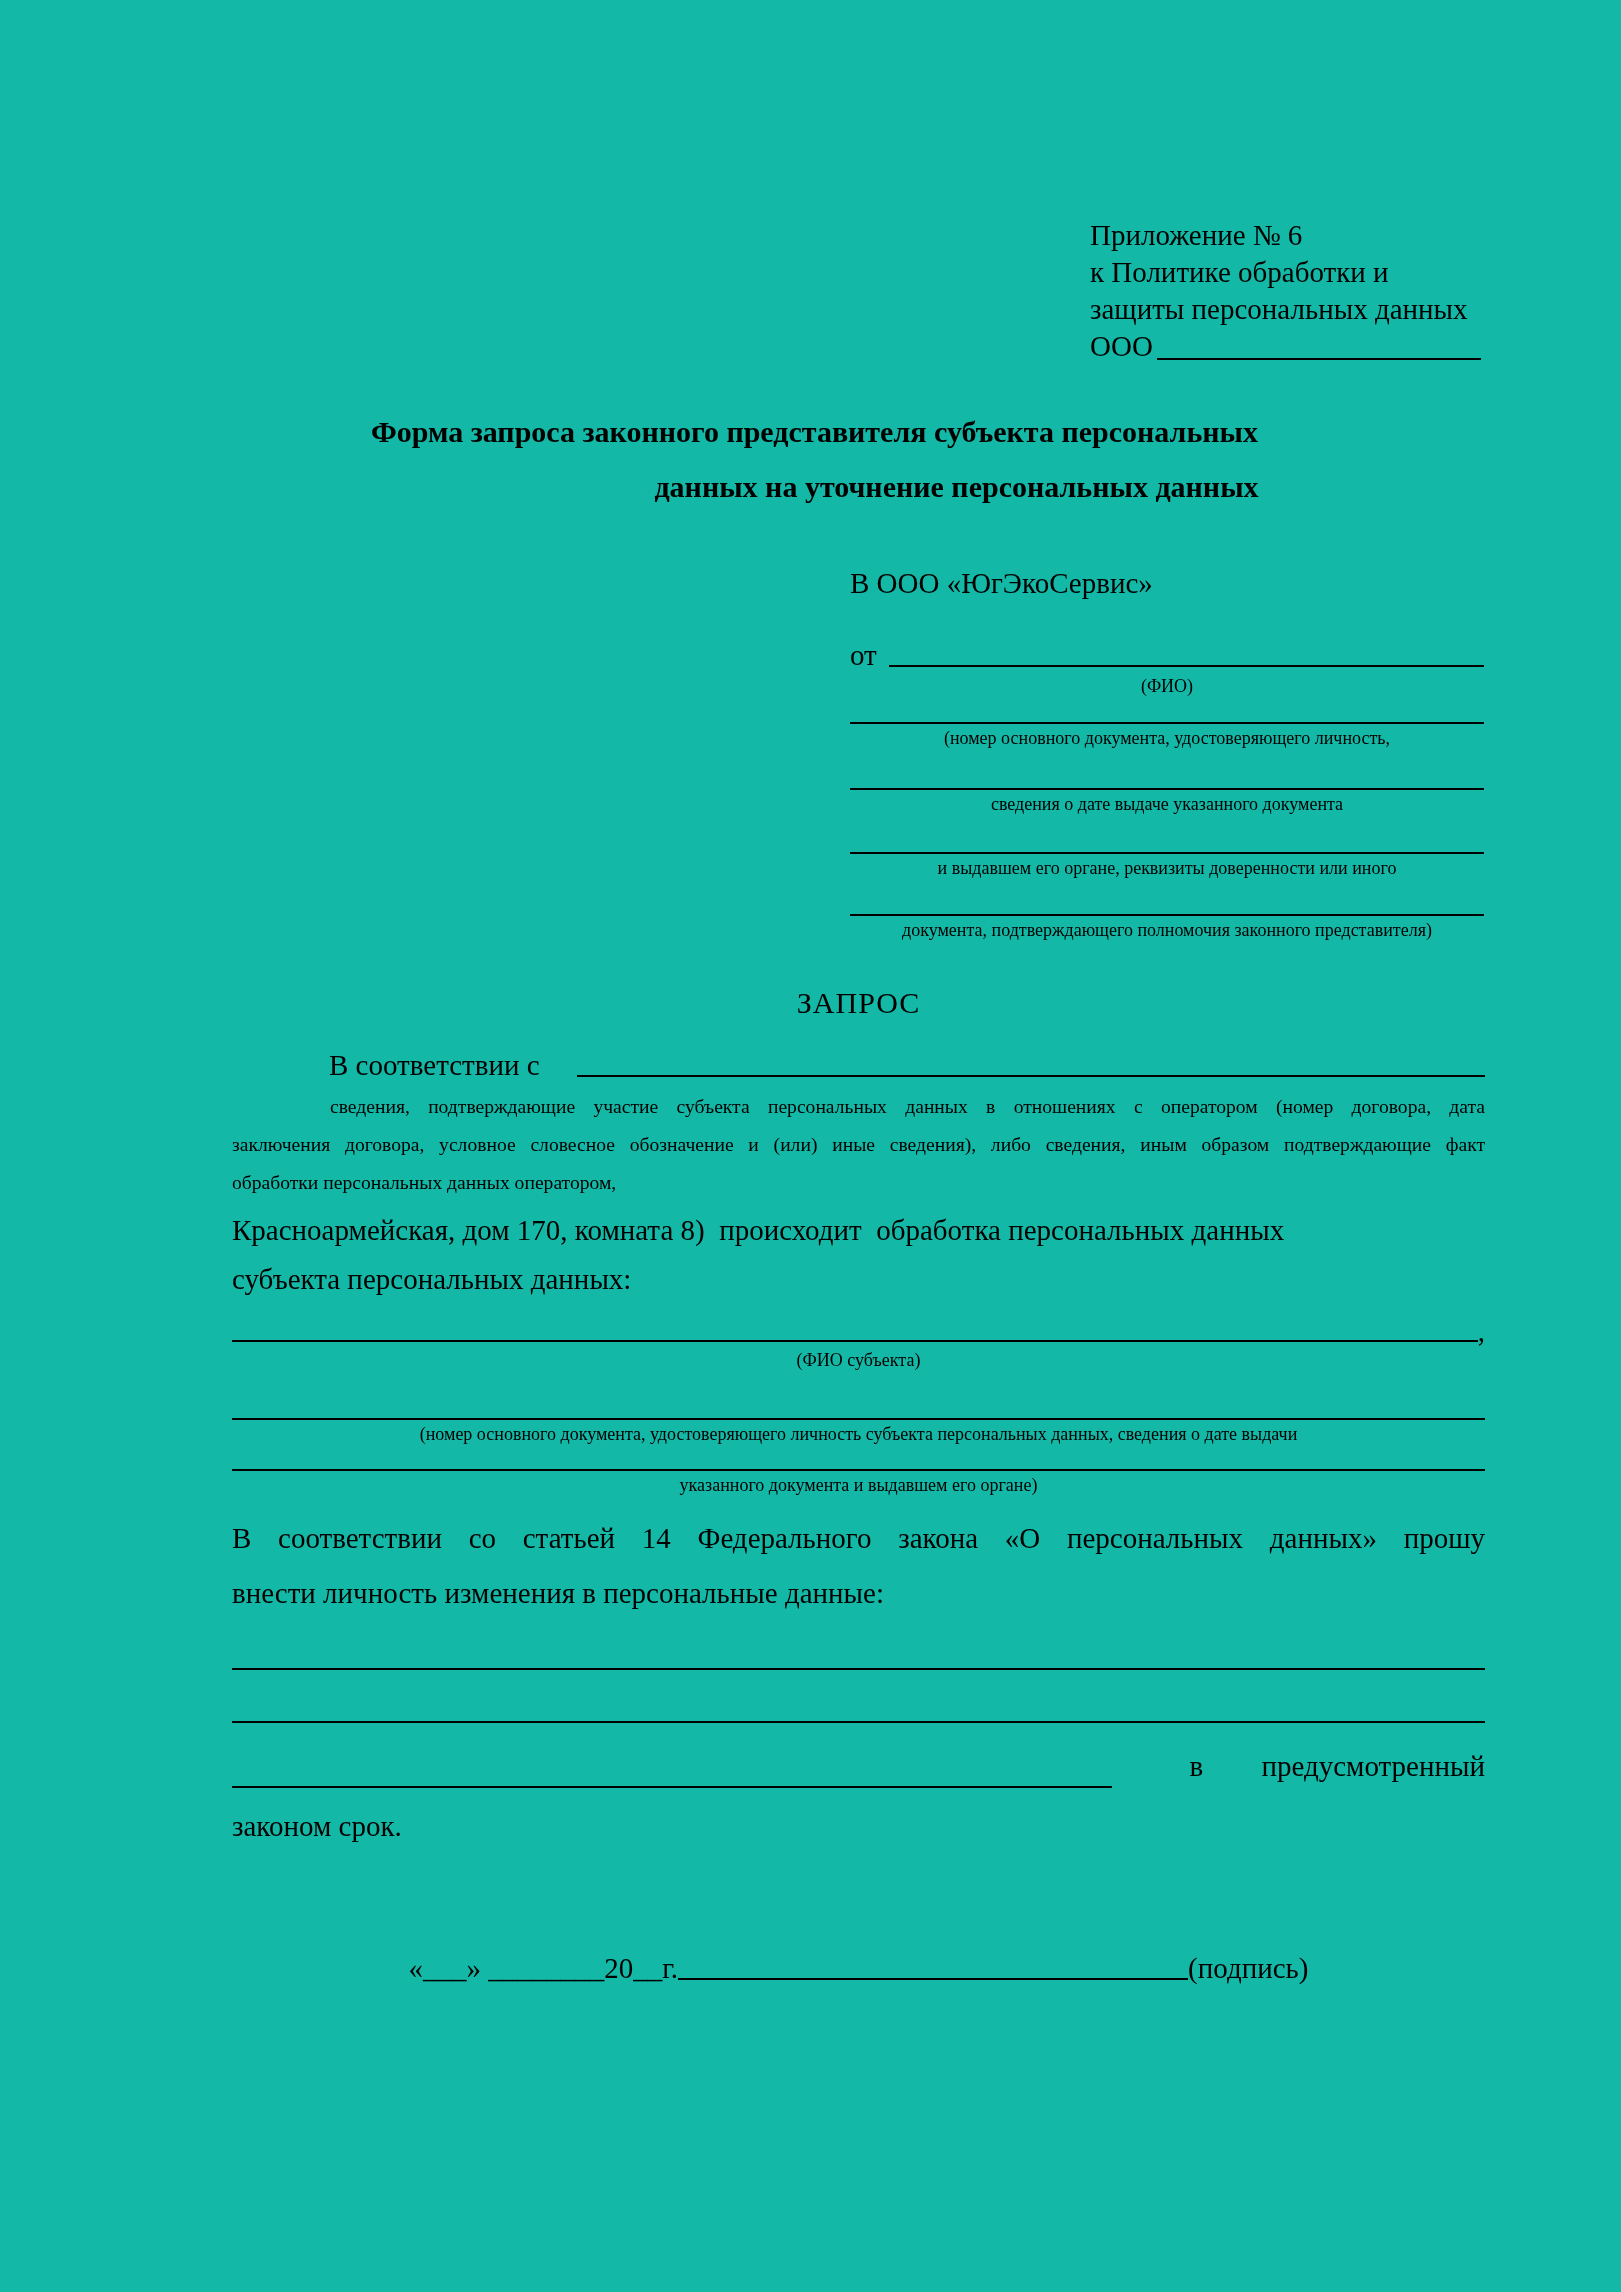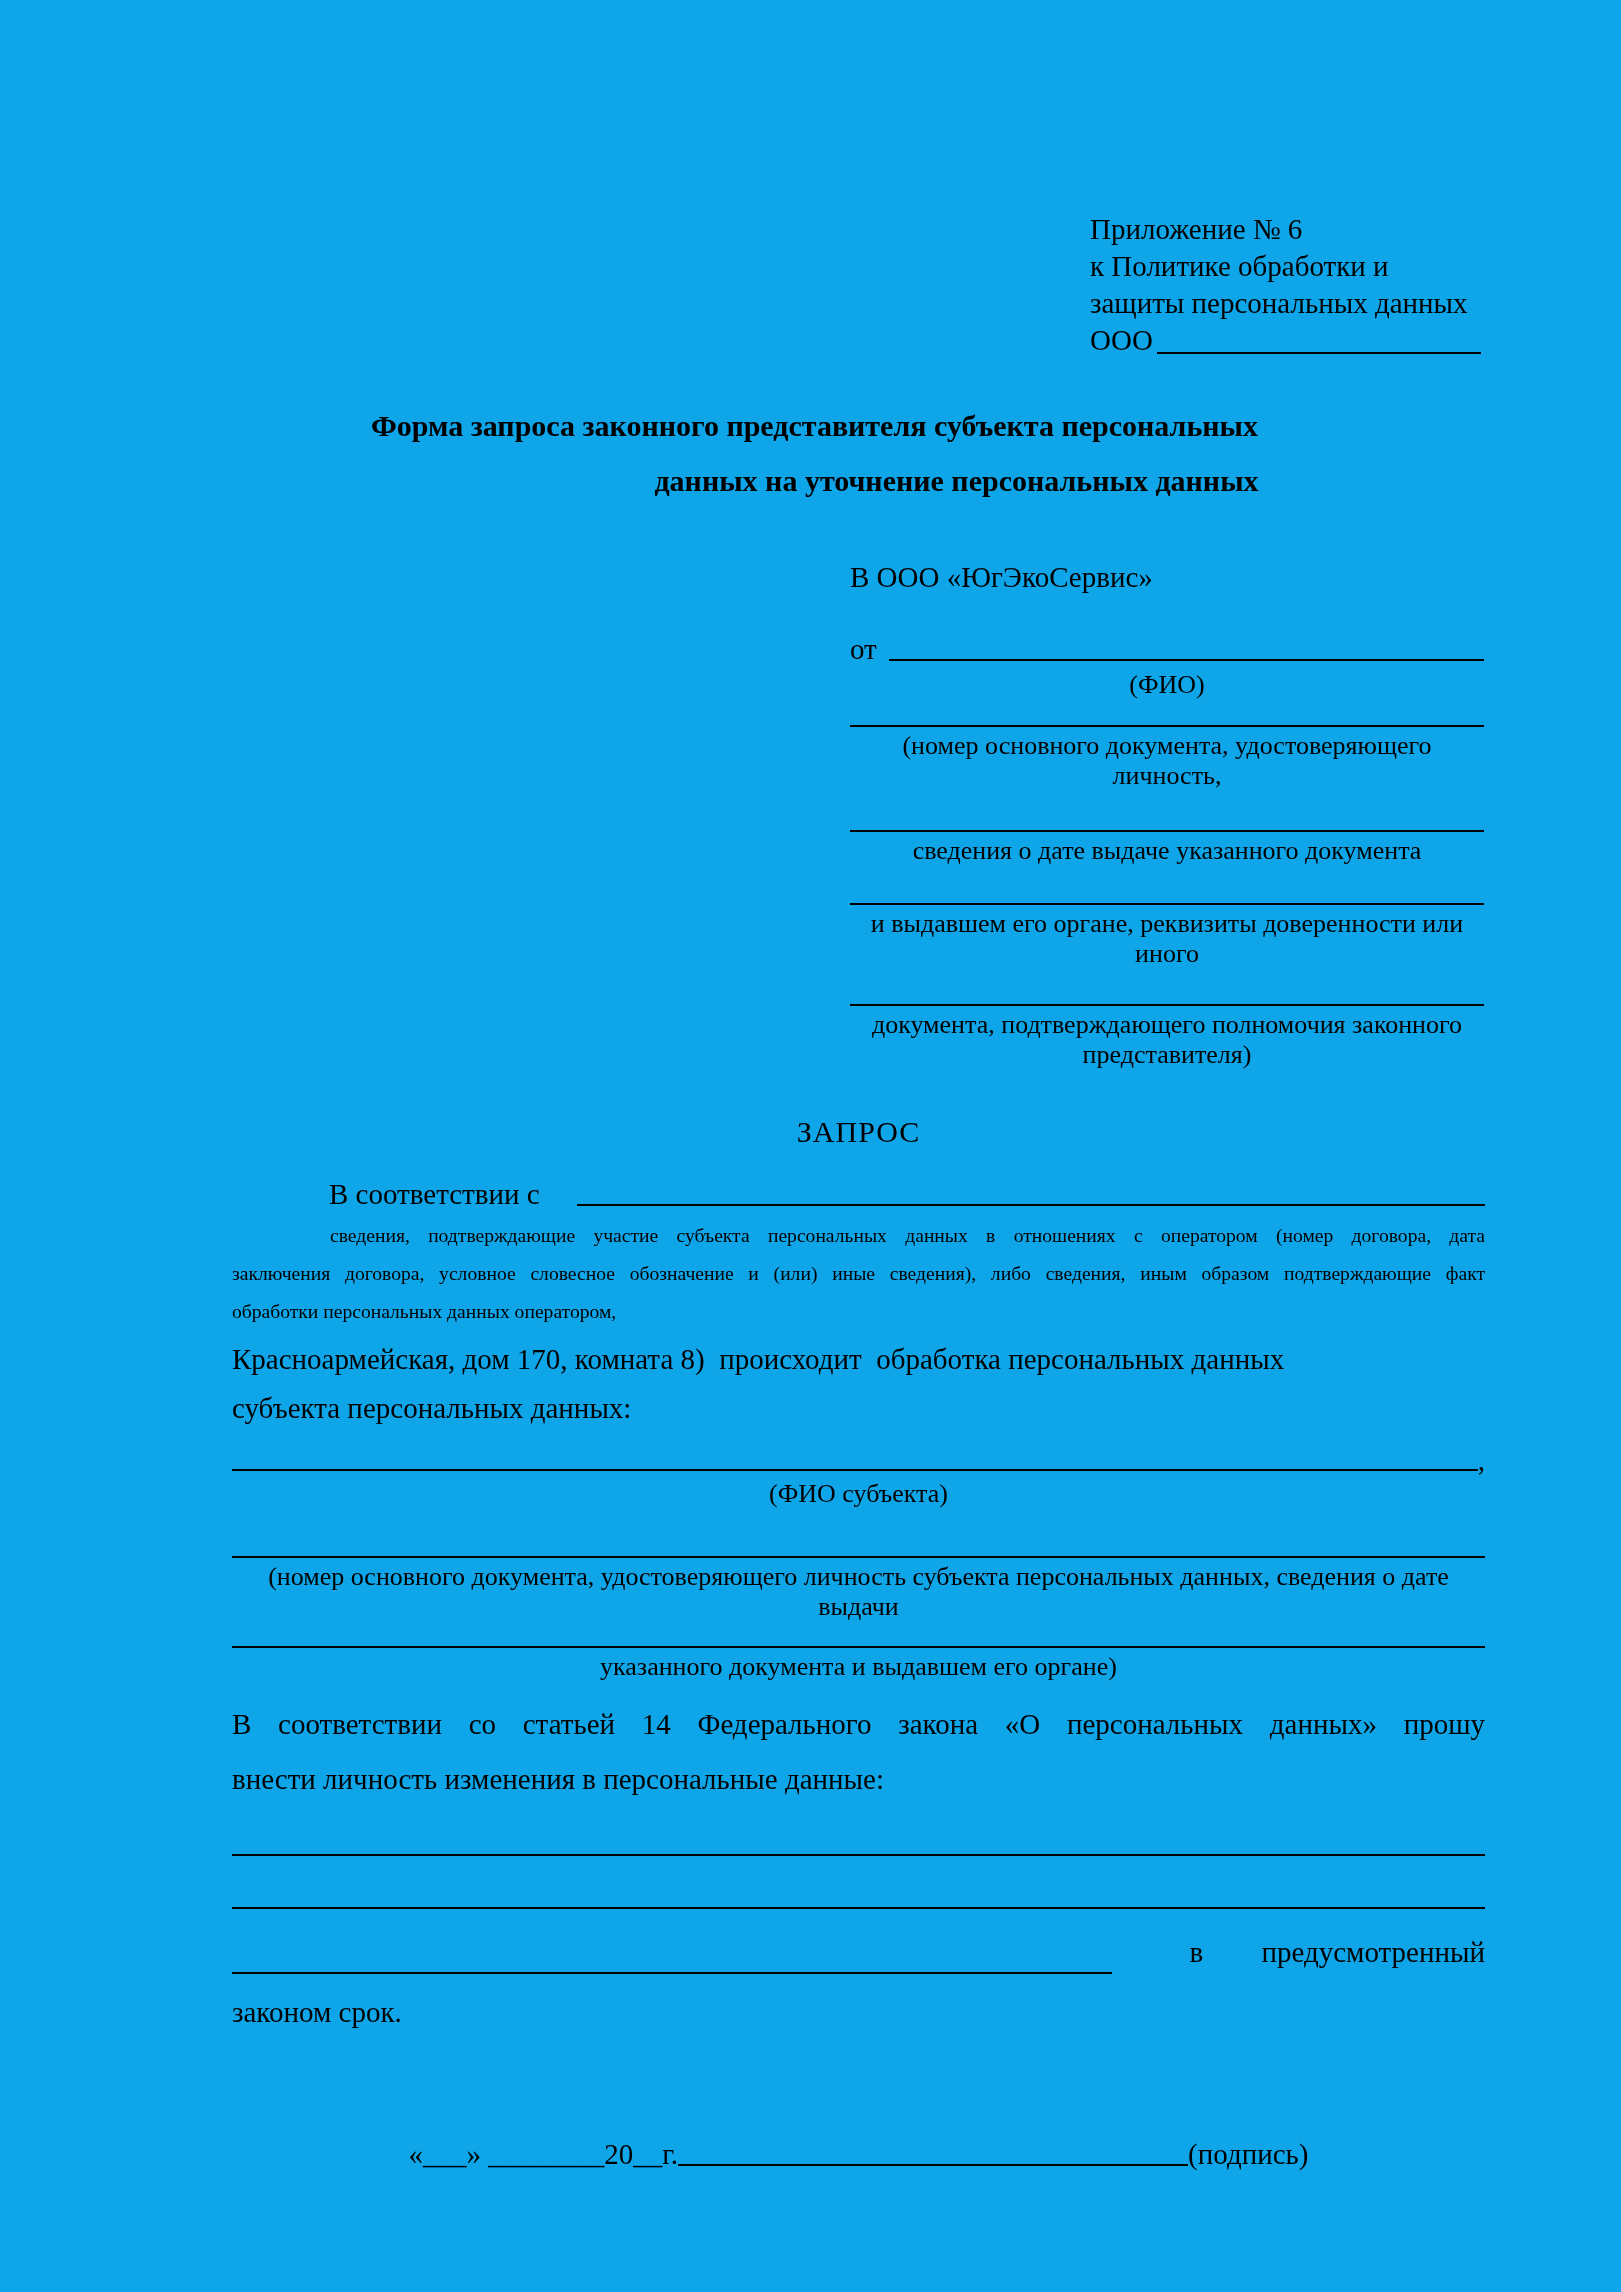--- a/index.html
+++ b/index.html
@@ -1,30 +1,30 @@
 <!DOCTYPE html>
 <html><head>
 <meta charset="utf-8">
 <style>
   html,body{margin:0;padding:0;background:#ffffff;}
   .page{
     position:relative;
     width:1621px;height:2293px;
-    background:#0ea5e9;color:#000000;
+    background:#14b8a6;color:#000000;
     font-family:"Liberation Serif","DejaVu Serif",serif;
     font-size:29px;
     box-sizing:border-box;
-    padding:10px 136px 0 232px;
+    padding:16px 136px 0 232px;
     overflow:hidden;
   }
   .row{display:flex;align-items:flex-end;}
   .uline{border-bottom:2px solid #000;flex:1;margin-bottom:4.9px;}
   .u3{border-bottom-width:2.9px;}
   .bline{height:0;border-bottom:2.9px solid #000;}
-  .cap{font-size:26px;text-align:center;}
+  .cap{font-size:18px;text-align:center;}
   .jl{text-align:justify;text-align-last:justify;}
 
   
   .annex{margin-left:858px;padding-top:201px;line-height:37px;}
   .annex .row span{margin-right:3.9px;}
 
   
   .title{margin-top:39px;font-weight:bold;font-size:30px;line-height:55px;}
   .title .t1{text-align:center;margin-right:88px;}
   .title .t2{text-align:center;margin-left:196px;}

